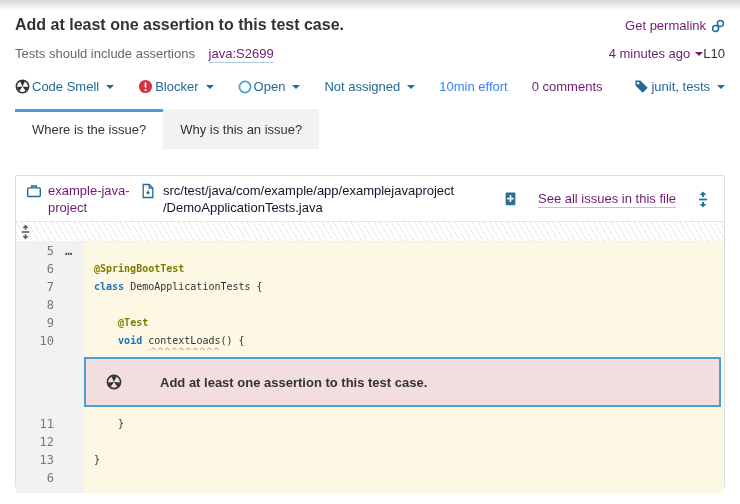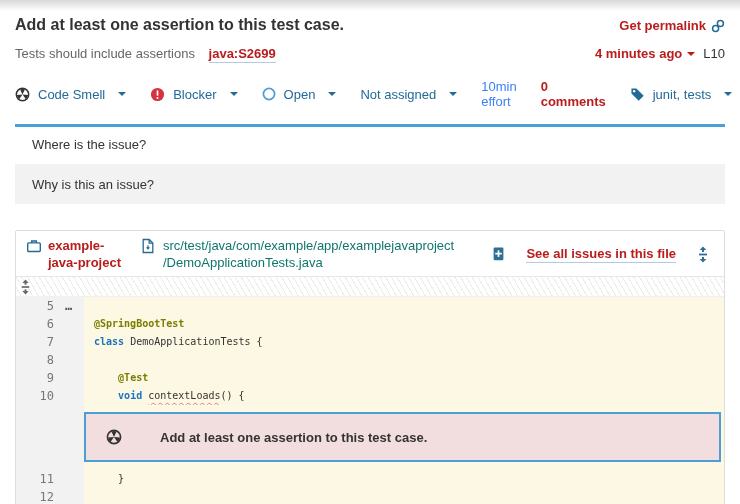--- a/index.html
+++ b/index.html
@@ -4,50 +4,50 @@
 <style>
   * { box-sizing: border-box; margin: 0; padding: 0; }
   html,body { width:740px; height:504px; overflow:hidden; background:#fff;
               font-family:"Liberation Sans", sans-serif; color:#333; }
   .top-fade { height:12px; background:linear-gradient(#d7d7d7,#ffffff 90%); }
   .page { padding:0 15px; }
 
   
   .hdr-row1 { display:flex; align-items:flex-start; justify-content:space-between; margin-top:4px; }
   .issue-title { font-size:16px; font-weight:bold; color:#333; }
-  a.link { color:#b91c1c; text-decoration:none; cursor:pointer;font-weight:bold; }
+  a.link { color:#701a75; text-decoration:none; cursor:pointer; }
   .permalink { display:flex; align-items:center; gap:5px; font-size:13px; white-space:nowrap; margin-top:2px; }
   .hdr-row2 { display:flex; justify-content:space-between; align-items:center; margin-top:12px; font-size:13px; }
   .rule-text { color:#666; margin-right:10px; }
   .rule-key { border-bottom:1px solid #b3cbdb; padding-bottom:1px; }
-  .row2-right { display:flex; align-items:center; gap:8px;justify-content:flex-end; }
+  .row2-right { display:flex; align-items:center; gap:0;justify-content:flex-end; }
   .line-ref { color:#333; }
   .caret { display:inline-block; width:0; height:0; border-left:4px solid transparent;
            border-right:4px solid transparent; border-top:4px solid currentColor;
            margin-left:5px; vertical-align:2px; }
 
   
   .toolbar { display:flex; align-items:center; margin-top:18px; font-size:13px; gap:24px; }
-  .tb-item { display:flex; align-items:center; gap:8px; color:#236a97; cursor:pointer; white-space:nowrap; }
+  .tb-item { display:flex; align-items:center; gap:2px; color:#236a97; cursor:pointer; white-space:nowrap; }
   .tb-plain { color:#3b82f6; }
   .tb-right { margin-left:auto; }
   svg.icon { display:block; }
 
   
-  .tabs { display:flex; margin-top:15px;flex-direction:column; }
+  .tabs { display:flex; margin-top:15px; }
   .tab { padding:10px 17px 12px; font-size:13px; color:#333; background:#f2f2f2;
          border-top:3px solid transparent; cursor:pointer; white-space:nowrap; }
   .tab.active { background:#fff; border-top-color:#4b9fd5; }
 
   
   .panel { margin-top:26px; border:1px solid #ddd; border-radius:2px; background:#fff; }
   .file-hdr { display:flex; align-items:flex-start; padding:6px 10px 5px 10px; border-bottom:1px solid #e6e6e6; }
   .proj { display:flex; gap:6px; width:106px; flex-shrink:0; font-size:13px; line-height:17px; }
   .proj svg { margin-top:1px; flex-shrink:0; }
-  .fpath { display:flex; gap:7px; font-size:13px; line-height:17px; color:#0f766e; margin-left:8px; }
+  .fpath { display:flex; gap:7px; font-size:13px; line-height:17px; color:#0f172a; margin-left:8px; }
   .fpath svg { margin-top:1px; flex-shrink:0; }
   .hdr-right { margin-left:auto; display:flex; align-items:center; gap:20px; align-self:center; padding-right:4px; }
   .see-all { font-size:13px; border-bottom:1px solid #b3cbdb; padding-bottom:1px; white-space:nowrap; }
 
   .hatch { height:20px; display:flex; align-items:center; padding-left:3px;
            background:repeating-linear-gradient(60deg,#ffffff 0 4px,#ececec 4px 5px);
            border-bottom:1px solid #f0f0f0; cursor:pointer; }
 
   .row { display:flex; height:18px; }
   .row:last-child .gut, .row:last-child .codecell { padding-bottom:6px; height:24px; }

